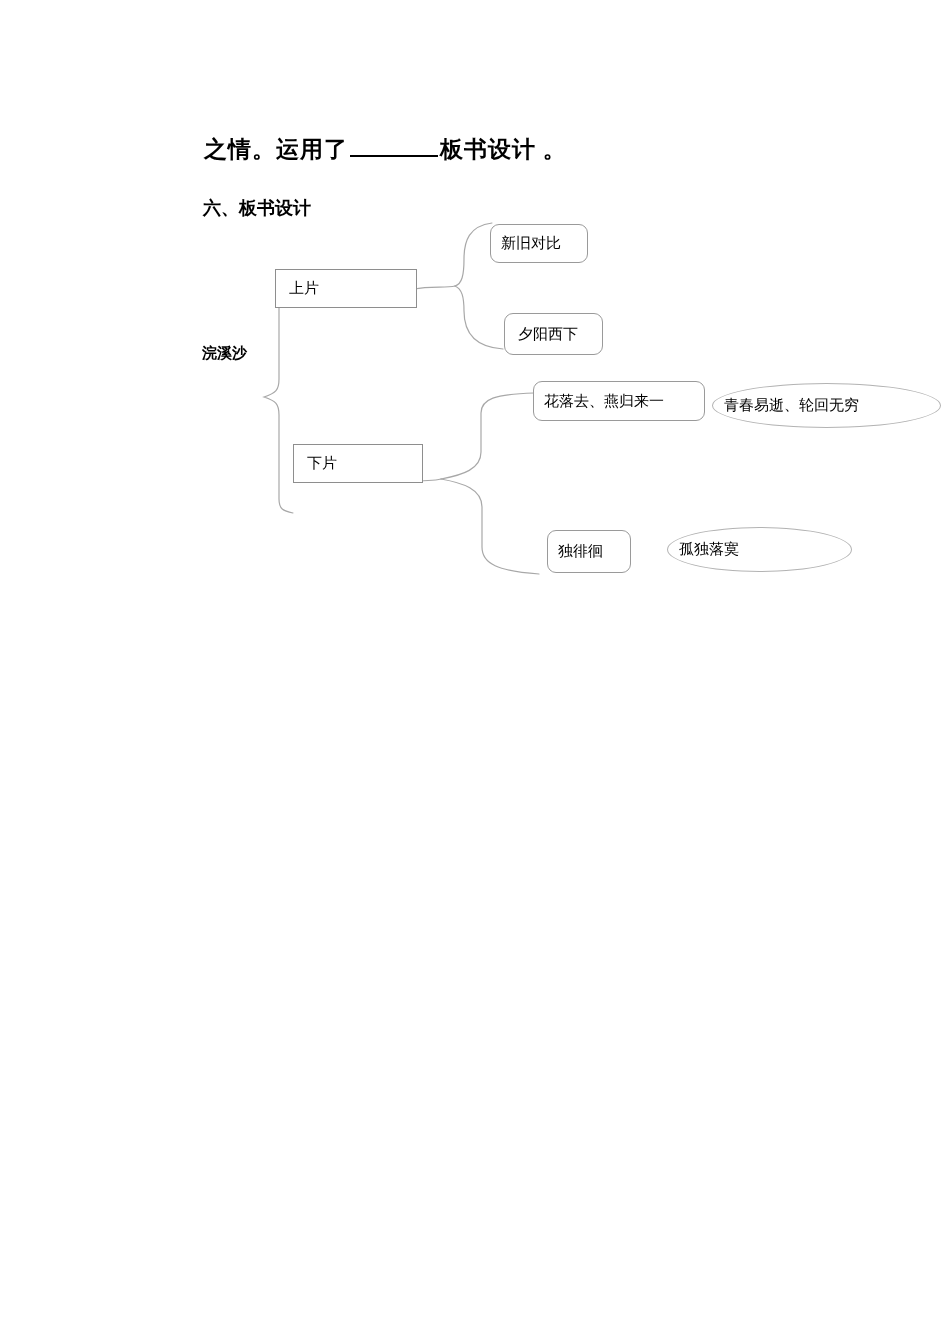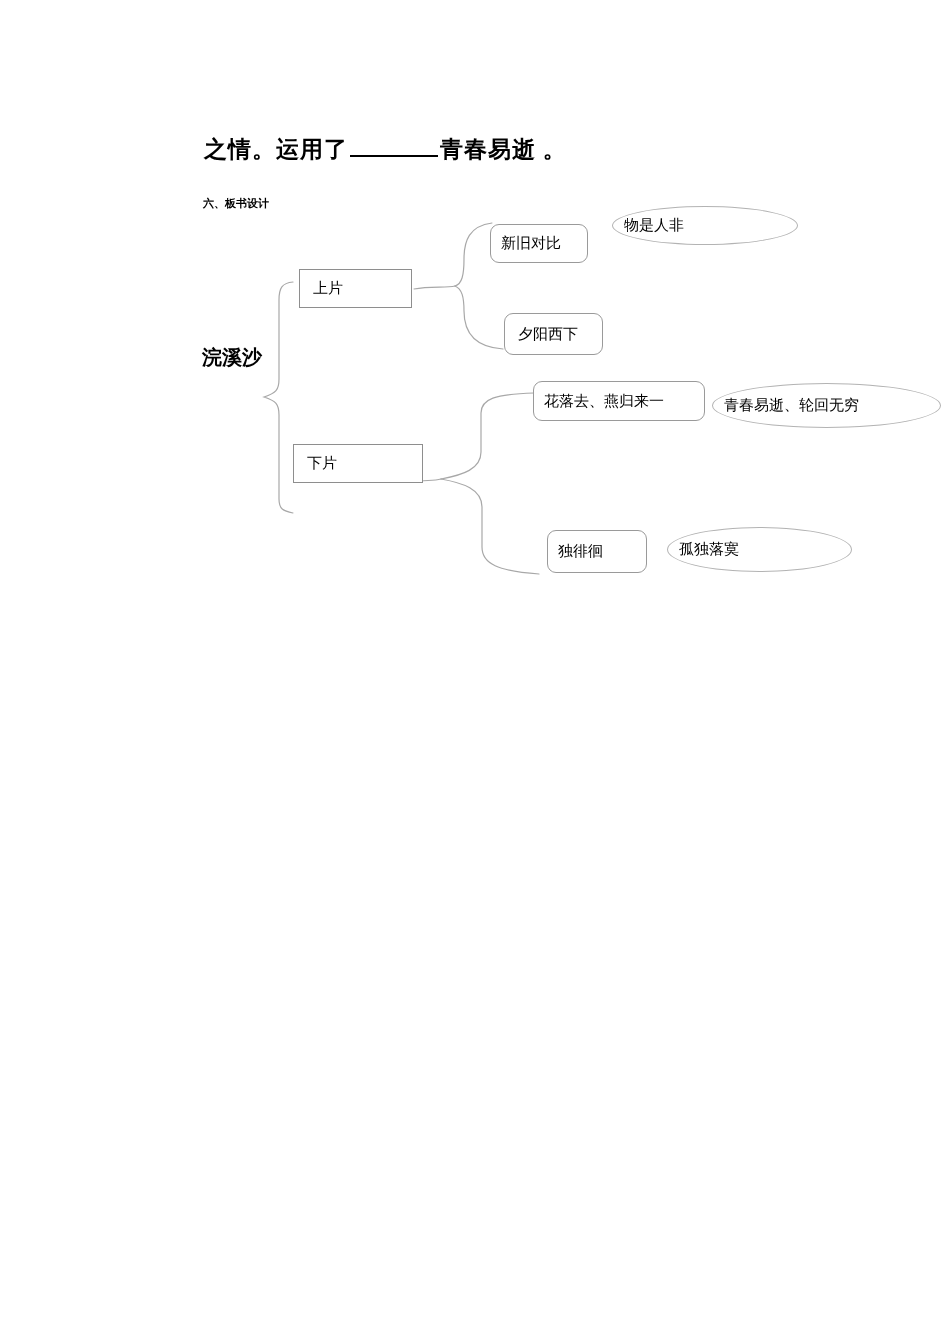--- a/index.html
+++ b/index.html
@@ -24,63 +24,63 @@
     width:88px;
     border-bottom:2px solid #000;
     height:20px;
     margin:0 2px;
     vertical-align:baseline;
   }
   
   .sec-heading{
     position:absolute;
     font-family:"Liberation Sans", sans-serif;
-    font-size:11px;font-weight:bold;
+    font-size:18px;font-weight:bold;
     white-space:nowrap;
   }
   .sec6{left:203px;top:196px;}
   .sec7{left:204px;top:567px;line-height:23px;}
   .root-label{
     position:absolute;left:202px;top:344px;
     font-family:"Liberation Sans", sans-serif;
-    font-size:20px;font-weight:bold;
+    font-size:15px;font-weight:bold;
     white-space:nowrap;
   }
   
   .node{
     position:absolute;
     display:flex;align-items:center;
     font-family:"Liberation Serif", serif;
     font-size:15px;
     white-space:nowrap;
     box-sizing:border-box;
     background:#fff;
   }
   .rect{border:1px solid #8e8e8e;padding-left:13px;}
   .round{border:1px solid #9a9a9a;border-radius:9px;padding-left:10px;}
   .ellipse{border:1px solid #b3b3b3;border-radius:50%;padding-left:11px;background:transparent;}
-  .n-shangpian{left:299px;top:269px;width:113px;height:39px;}
+  .n-shangpian{left:275px;top:269px;width:142px;height:39px;}
   .n-xiapian{left:293px;top:444px;width:130px;height:39px;}
   .n-xinjiu{left:490px;top:208px;width:98px;height:39px;margin-top:16px;}
   .n-xiyang{left:504px;top:313px;width:99px;height:42px;padding-left:13px;}
   .n-hualuo{left:533px;top:381px;width:172px;height:40px;}
-  .n-dupai{left:547px;top:530px;width:100px;height:43px;}
+  .n-dupai{left:547px;top:530px;width:84px;height:43px;}
   .e-wushi{left:612px;top:206px;width:186px;height:39px;}
   .e-shiguang{left:625px;top:311px;width:231px;height:43px;}
   .e-qingchun{left:712px;top:383px;width:229px;height:45px;text-align:center;}
   .e-gudu{left:667px;top:527px;width:185px;height:45px;}
   svg.connectors{position:absolute;left:0;top:0;pointer-events:none;}
   svg.connectors path{fill:none;stroke:#a8a8a8;stroke-width:1.2;stroke-linecap:round;}
 </style>
 </head>
 <body>
 
 <div class="page">
 
-  <div class="fill-line"><span>之情。运用了</span><span class="fill-blank"></span><span>青春易逝 。</span></div>
+  <div class="fill-line"><span>之情。运用了</span><span class="fill-blank"></span><span>板书设计 。</span></div>
 
   <div class="sec-heading sec6">六、板书设计</div>
 
   <svg class="connectors" width="950" height="660" viewBox="0 0 950 660">
 
     <path d="M293,282 C282,283 279,288 279,300 L279,379 C279,390 276,393 264,397 C276,401 279,404 279,415 L279,499 C279,509 283,511 293,513"></path>
 
     <path d="M414,289 C430,286 446,288 455,286"></path>
     <path d="M455,286 C462,284 464,275 464,259 C464,241 469,226 492,223"></path>
     <path d="M455,286 C462,289 464,297 464,311 C464,331 473,347 503,349"></path>
@@ -93,18 +93,17 @@
   <div class="root-label">浣溪沙</div>
 
   <div class="node rect n-shangpian">上片</div>
   <div class="node rect n-xiapian">下片</div>
 
   <div class="node round n-xinjiu">新旧对比</div>
   <div class="node round n-xiyang">夕阳西下</div>
   <div class="node round n-hualuo">花落去、燕归来一</div>
   <div class="node round n-dupai">独徘徊</div>
 
-  <div class="node ellipse e-wushi">物是人非</div>
   <div class="node ellipse e-qingchun">青春易逝、轮回无穷</div>
   <div class="node ellipse e-gudu">孤独落寞</div>
 
 
 </div>
 
 </body></html>

